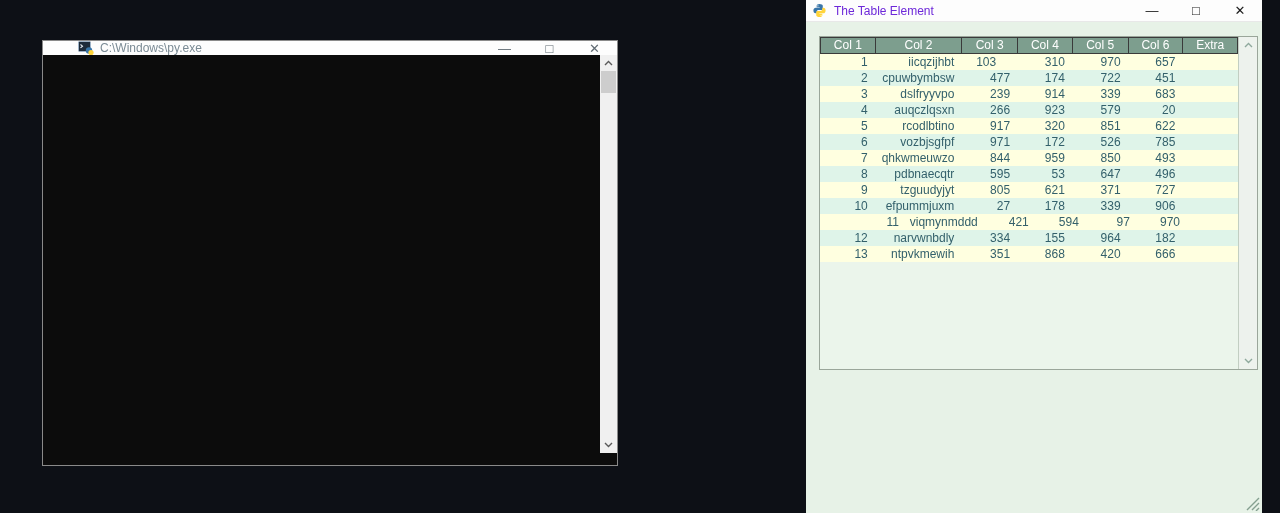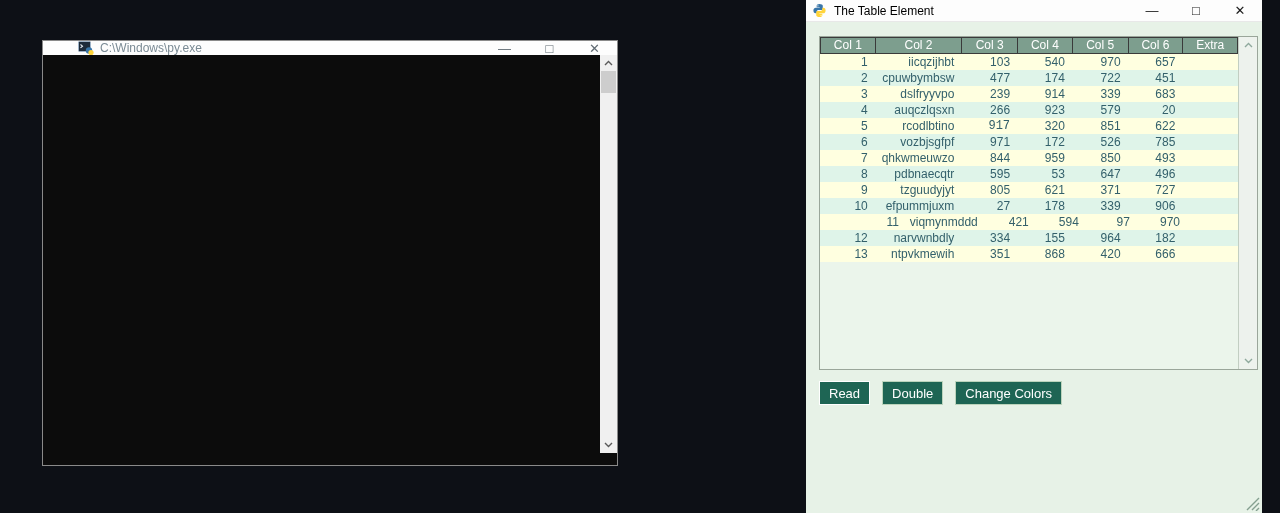--- a/index.html
+++ b/index.html
@@ -19,21 +19,21 @@
   .scrollbar-v { position:absolute; right:0; top:0; bottom:0; width:17px; background:#f0f0f0;
     display:flex; flex-direction:column; }
   .sb-btn { height:16px; display:flex; align-items:center; justify-content:center; }
   .sb-track { flex:1; position:relative; }
   .console-thumb { position:absolute; top:0px; left:1px; right:1px; height:22px; background:#cdcdcd; }
 
   
   .table-window { position:absolute; left:806px; top:0; width:456px; height:513px; background:#e7f2e7; }
   .tw-titlebar { height:22px; background:#fdfdfd; display:flex; align-items:center; border-bottom:1px solid #e8e8e8; }
   .tw-titlebar .icon { margin-left:6px; width:15px; height:15px; flex:0 0 auto; }
-  .tw-title { margin-left:7px; font-size:12px; color:#000000; white-space:nowrap; }
+  .tw-title { margin-left:7px; font-size:12px; color:#6d28d9; white-space:nowrap; }
   .tw-controls { margin-left:auto; display:flex; height:100%; }
   .tw-controls .ctrl { width:44px; height:100%; display:flex; align-items:center; justify-content:center;
     font-size:13px; color:#1a1a1a; cursor:default; }
 
   .table-widget { position:absolute; left:13px; top:36px; width:439px; height:334px;
     border:1px solid #9aa69a; background:#ebf5eb; display:flex; }
   .table-main { width:420px; overflow:hidden; }
   .thead { display:flex; height:17px; background:#7d9e8e; border-top:1px solid #3a3a3a; border-bottom:1px solid #3a3a3a; }
   .th { color:#fff; font-size:12px; line-height:15px; text-align:center; border-right:1px solid #3a3a3a;
     height:100%; overflow:hidden; }
@@ -115,22 +115,22 @@
           <div class="th" style="width: 56px;">Col 3</div>
           <div class="th" style="width: 55px;">Col 4</div>
           <div class="th" style="width: 56px;">Col 5</div>
           <div class="th" style="width: 55px;">Col 6</div>
           <div class="th" style="width: 55px;">Extra</div>
         </div>
       <div>
           <div class="tr odd">
             <div class="td" style="width: 56px;">1</div>
             <div class="td" style="width: 87px;">iicqzijhbt</div>
-            <div class="td" style="width: 56px;">103</div>
-            <div class="td" style="width: 55px;">540</div>
+            <div class="td" style="width: 56px; text-align: center;">103</div>
+            <div class="td" style="width: 55px;">310</div>
             <div class="td" style="width: 56px;">970</div>
             <div class="td" style="width: 55px;">657</div>
             <div class="td" style="width: 55px;"></div>
           </div>
           <div class="tr even">
             <div class="td" style="width: 56px;">2</div>
             <div class="td" style="width: 87px;">cpuwbymbsw</div>
             <div class="td" style="width: 56px;">477</div>
             <div class="td" style="width: 55px;">174</div>
             <div class="td" style="width: 56px;">722</div>
@@ -151,21 +151,21 @@
             <div class="td" style="width: 87px;">auqczlqsxn</div>
             <div class="td" style="width: 56px;">266</div>
             <div class="td" style="width: 55px;">923</div>
             <div class="td" style="width: 56px;">579</div>
             <div class="td" style="width: 55px;">20</div>
             <div class="td" style="width: 55px;"></div>
           </div>
           <div class="tr odd">
             <div class="td" style="width: 56px;">5</div>
             <div class="td" style="width: 87px;">rcodlbtino</div>
-            <div class="td" style="width: 56px; font-family: Liberation Mono, monospace;">917</div>
+            <div class="td" style="width: 56px;">917</div>
             <div class="td" style="width: 55px;">320</div>
             <div class="td" style="width: 56px;">851</div>
             <div class="td" style="width: 55px;">622</div>
             <div class="td" style="width: 55px;"></div>
           </div>
           <div class="tr even">
             <div class="td" style="width: 56px;">6</div>
             <div class="td" style="width: 87px;">vozbjsgfpf</div>
             <div class="td" style="width: 56px;">971</div>
             <div class="td" style="width: 55px;">172</div>
@@ -246,23 +246,18 @@
       </div>
       <div class="sb-track"></div>
       <div class="sb-btn">
         <svg width="9" height="6" viewBox="0 0 9 6">
           <path d="M1 1l3.5 3.5L8 1" fill="none" stroke="#8fa99d" stroke-width="1.4"></path>
         </svg>
       </div>
     </div>
   </div>
 
-  <div class="button-bar">
-      <button class="btn focused">Read</button>
-      <button class="btn">Double</button>
-      <button class="btn">Change Colors</button>
-    </div>
 
 
   <svg class="resize-grip" viewBox="0 0 18 18">
     <path d="M17 5L5 17M17 10l-7 7M17 15l-3 3" stroke="#85a090" stroke-width="1.4" fill="none"></path>
   </svg>
 </div>
 
 </body></html>

